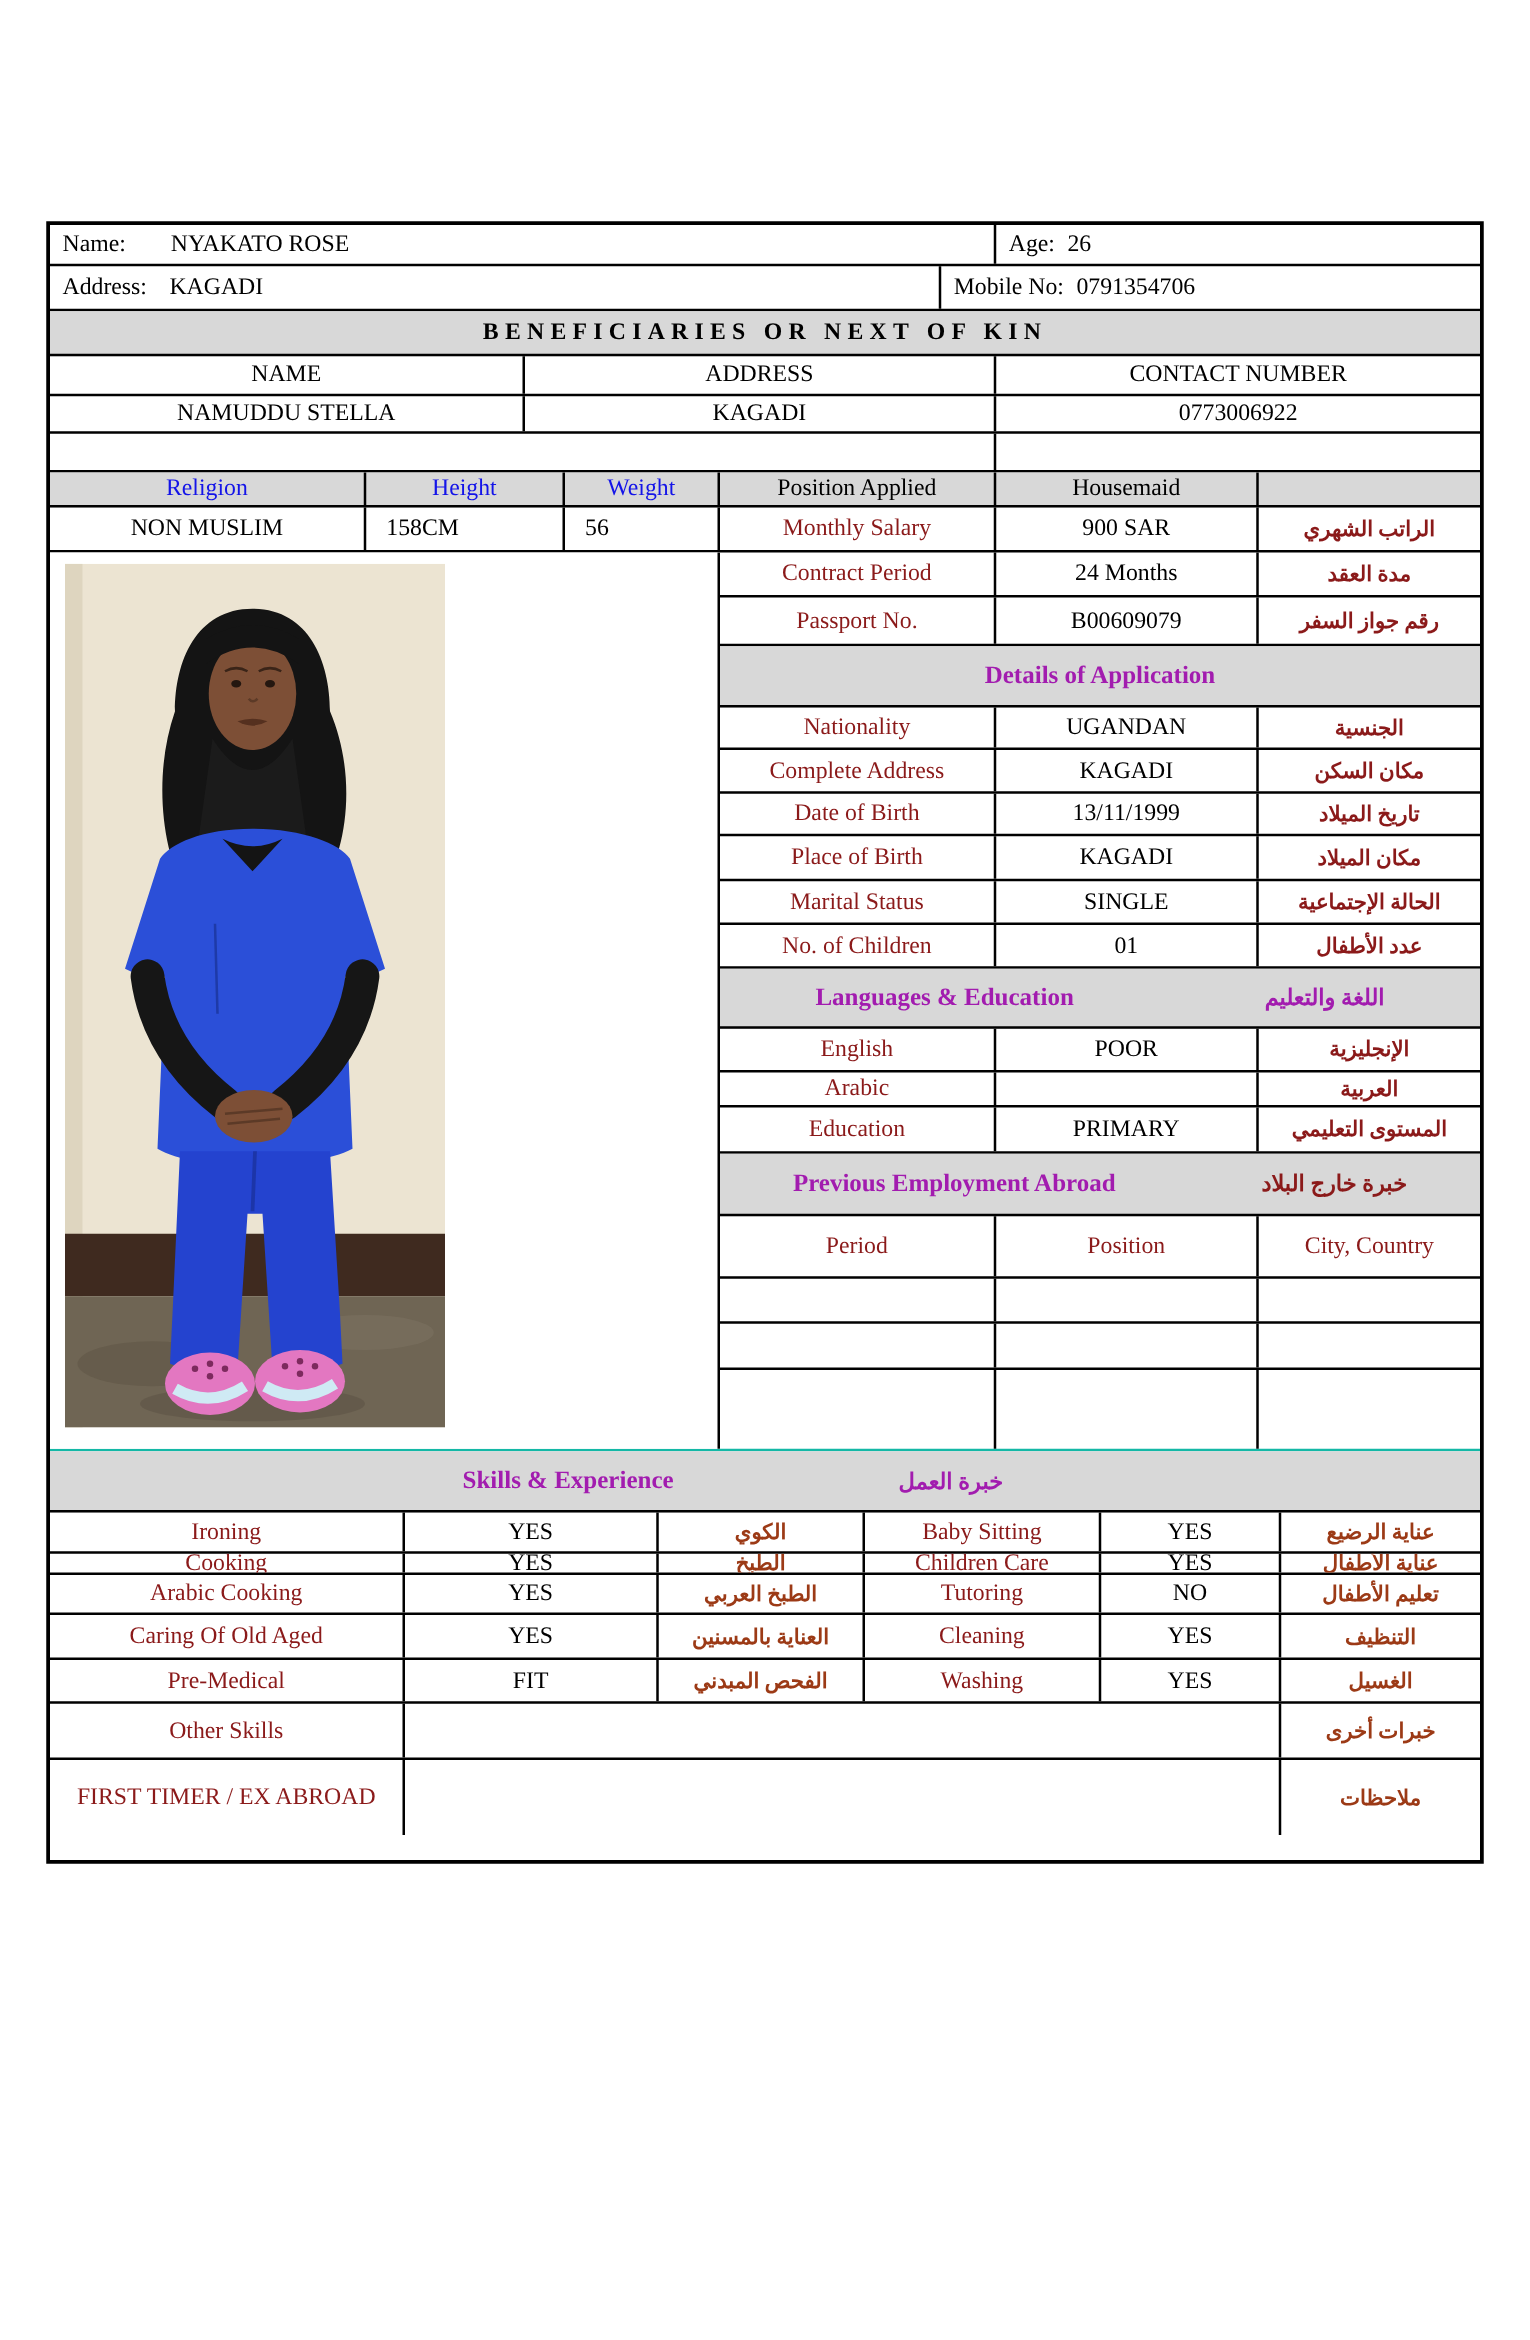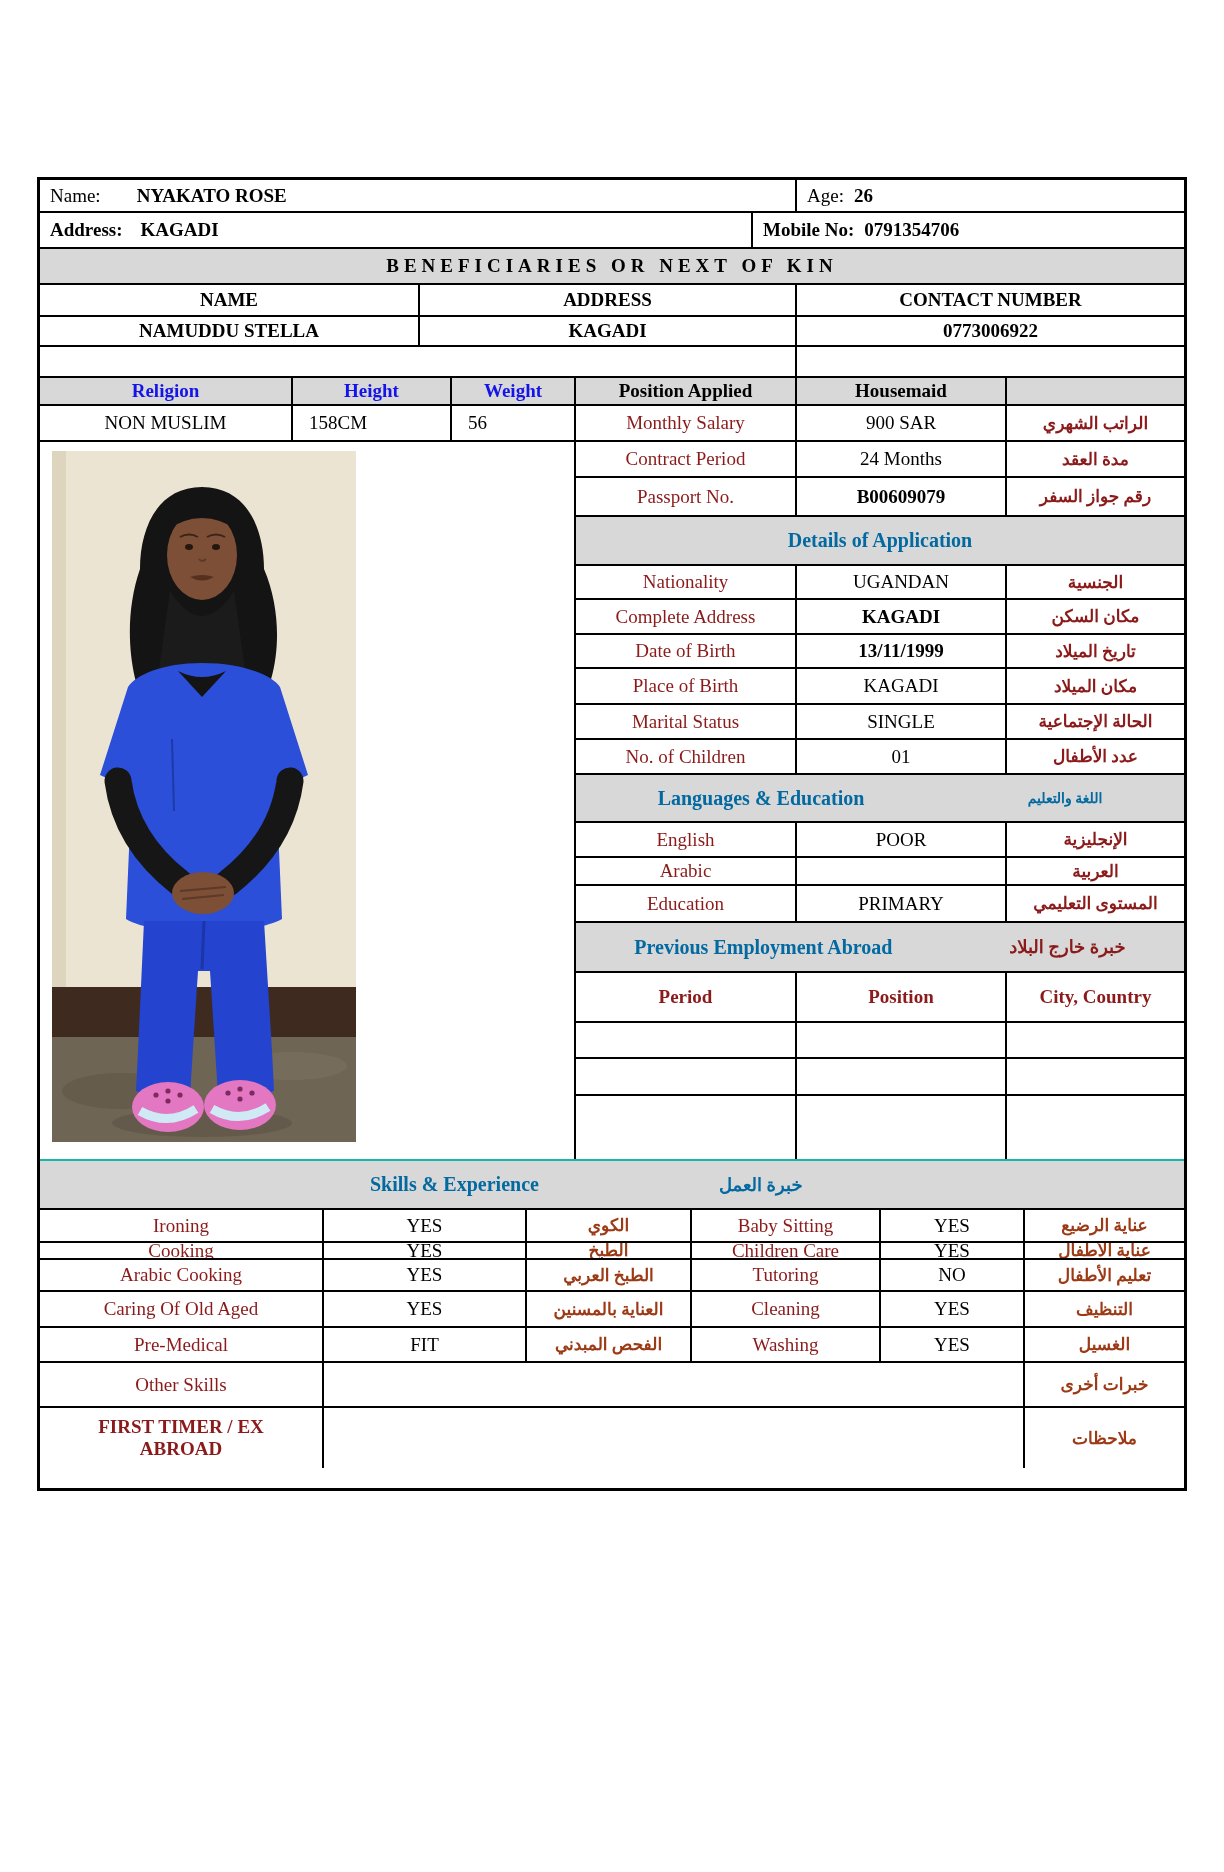--- a/index.html
+++ b/index.html
@@ -6,27 +6,27 @@
   .page{position:relative;width:1224px;height:1872px;background:#ffffff;overflow:hidden;
         font-family:"Liberation Serif","DejaVu Serif",serif;color:#000;}
   .doc{position:absolute;left:37px;top:177px;width:1144px;height:1308px;
        border:3px solid #000;box-sizing:content-box;display:flex;flex-direction:column;}
   .row{display:flex;flex:none;border-bottom:2px solid #000;box-sizing:border-box;align-items:stretch;}
   .row:last-child{border-bottom:none;}
   .c{box-sizing:border-box;border-right:2px solid #000;display:flex;align-items:center;
      justify-content:center;font-size:19px;overflow:hidden;}
   .c:last-child{border-right:none;}
   .left{justify-content:flex-start;padding-left:10px;}
-  .b{font-weight:bold;}
+  .b{font-weight:normal;}
   .red{color:#8b1a1a;}
   .blue{color:#1414e8;}
   .band{background:#d8d8d8;}
   .ar{font-size:17px;font-weight:bold;color:#8b1a1a;}
   .ar2{font-size:17px;font-weight:bold;color:#9c3a16;}
-  .bandtitle{font-size:20px;font-weight:bold;color:#0369a1;}
+  .bandtitle{font-size:20px;font-weight:bold;color:#a21caf;}
   .benetitle{font-size:19px;font-weight:bold;letter-spacing:5px;}
   .gap36{display:inline-block;width:36px;}
   .gap18{display:inline-block;width:18px;}
   .gap10{display:inline-block;width:10px;}
   
   .mid{display:flex;flex:none;border-bottom:2px solid #14b8a6;box-sizing:border-box;}
   .photo-cell{width:536px;flex:none;border-right:2px solid #000;box-sizing:border-box;
               position:relative;background:#fff;}
   .right-col{width:608px;flex:none;display:flex;flex-direction:column;}
   .right-col .row:last-child{border-bottom:none;}
@@ -217,21 +217,21 @@
 
         <div class="row" style="height:35px">
           <div class="c red" style="flex:0 0 221px">No. of Children</div>
           <div class="c" style="flex:0 0 210px">01</div>
           <div class="c ar" style="flex:0 0 177px">عدد الأطفال</div>
         </div>
 
         <div class="row band" style="height:48px">
           <div class="c" style="flex:0 0 608px;justify-content:space-around">
             <span class="bandtitle">Languages &amp; Education</span>
-            <span class="bandtitle" style="font-size:14px">اللغة والتعليم</span>
+            <span class="bandtitle" style="font-size:18px">اللغة والتعليم</span>
           </div>
         </div>
 
         <div class="row" style="height:35px">
           <div class="c red" style="flex:0 0 221px">English</div>
           <div class="c" style="flex:0 0 210px">POOR</div>
           <div class="c ar" style="flex:0 0 177px">الإنجليزية</div>
         </div>
 
         <div class="row" style="height:28px">

